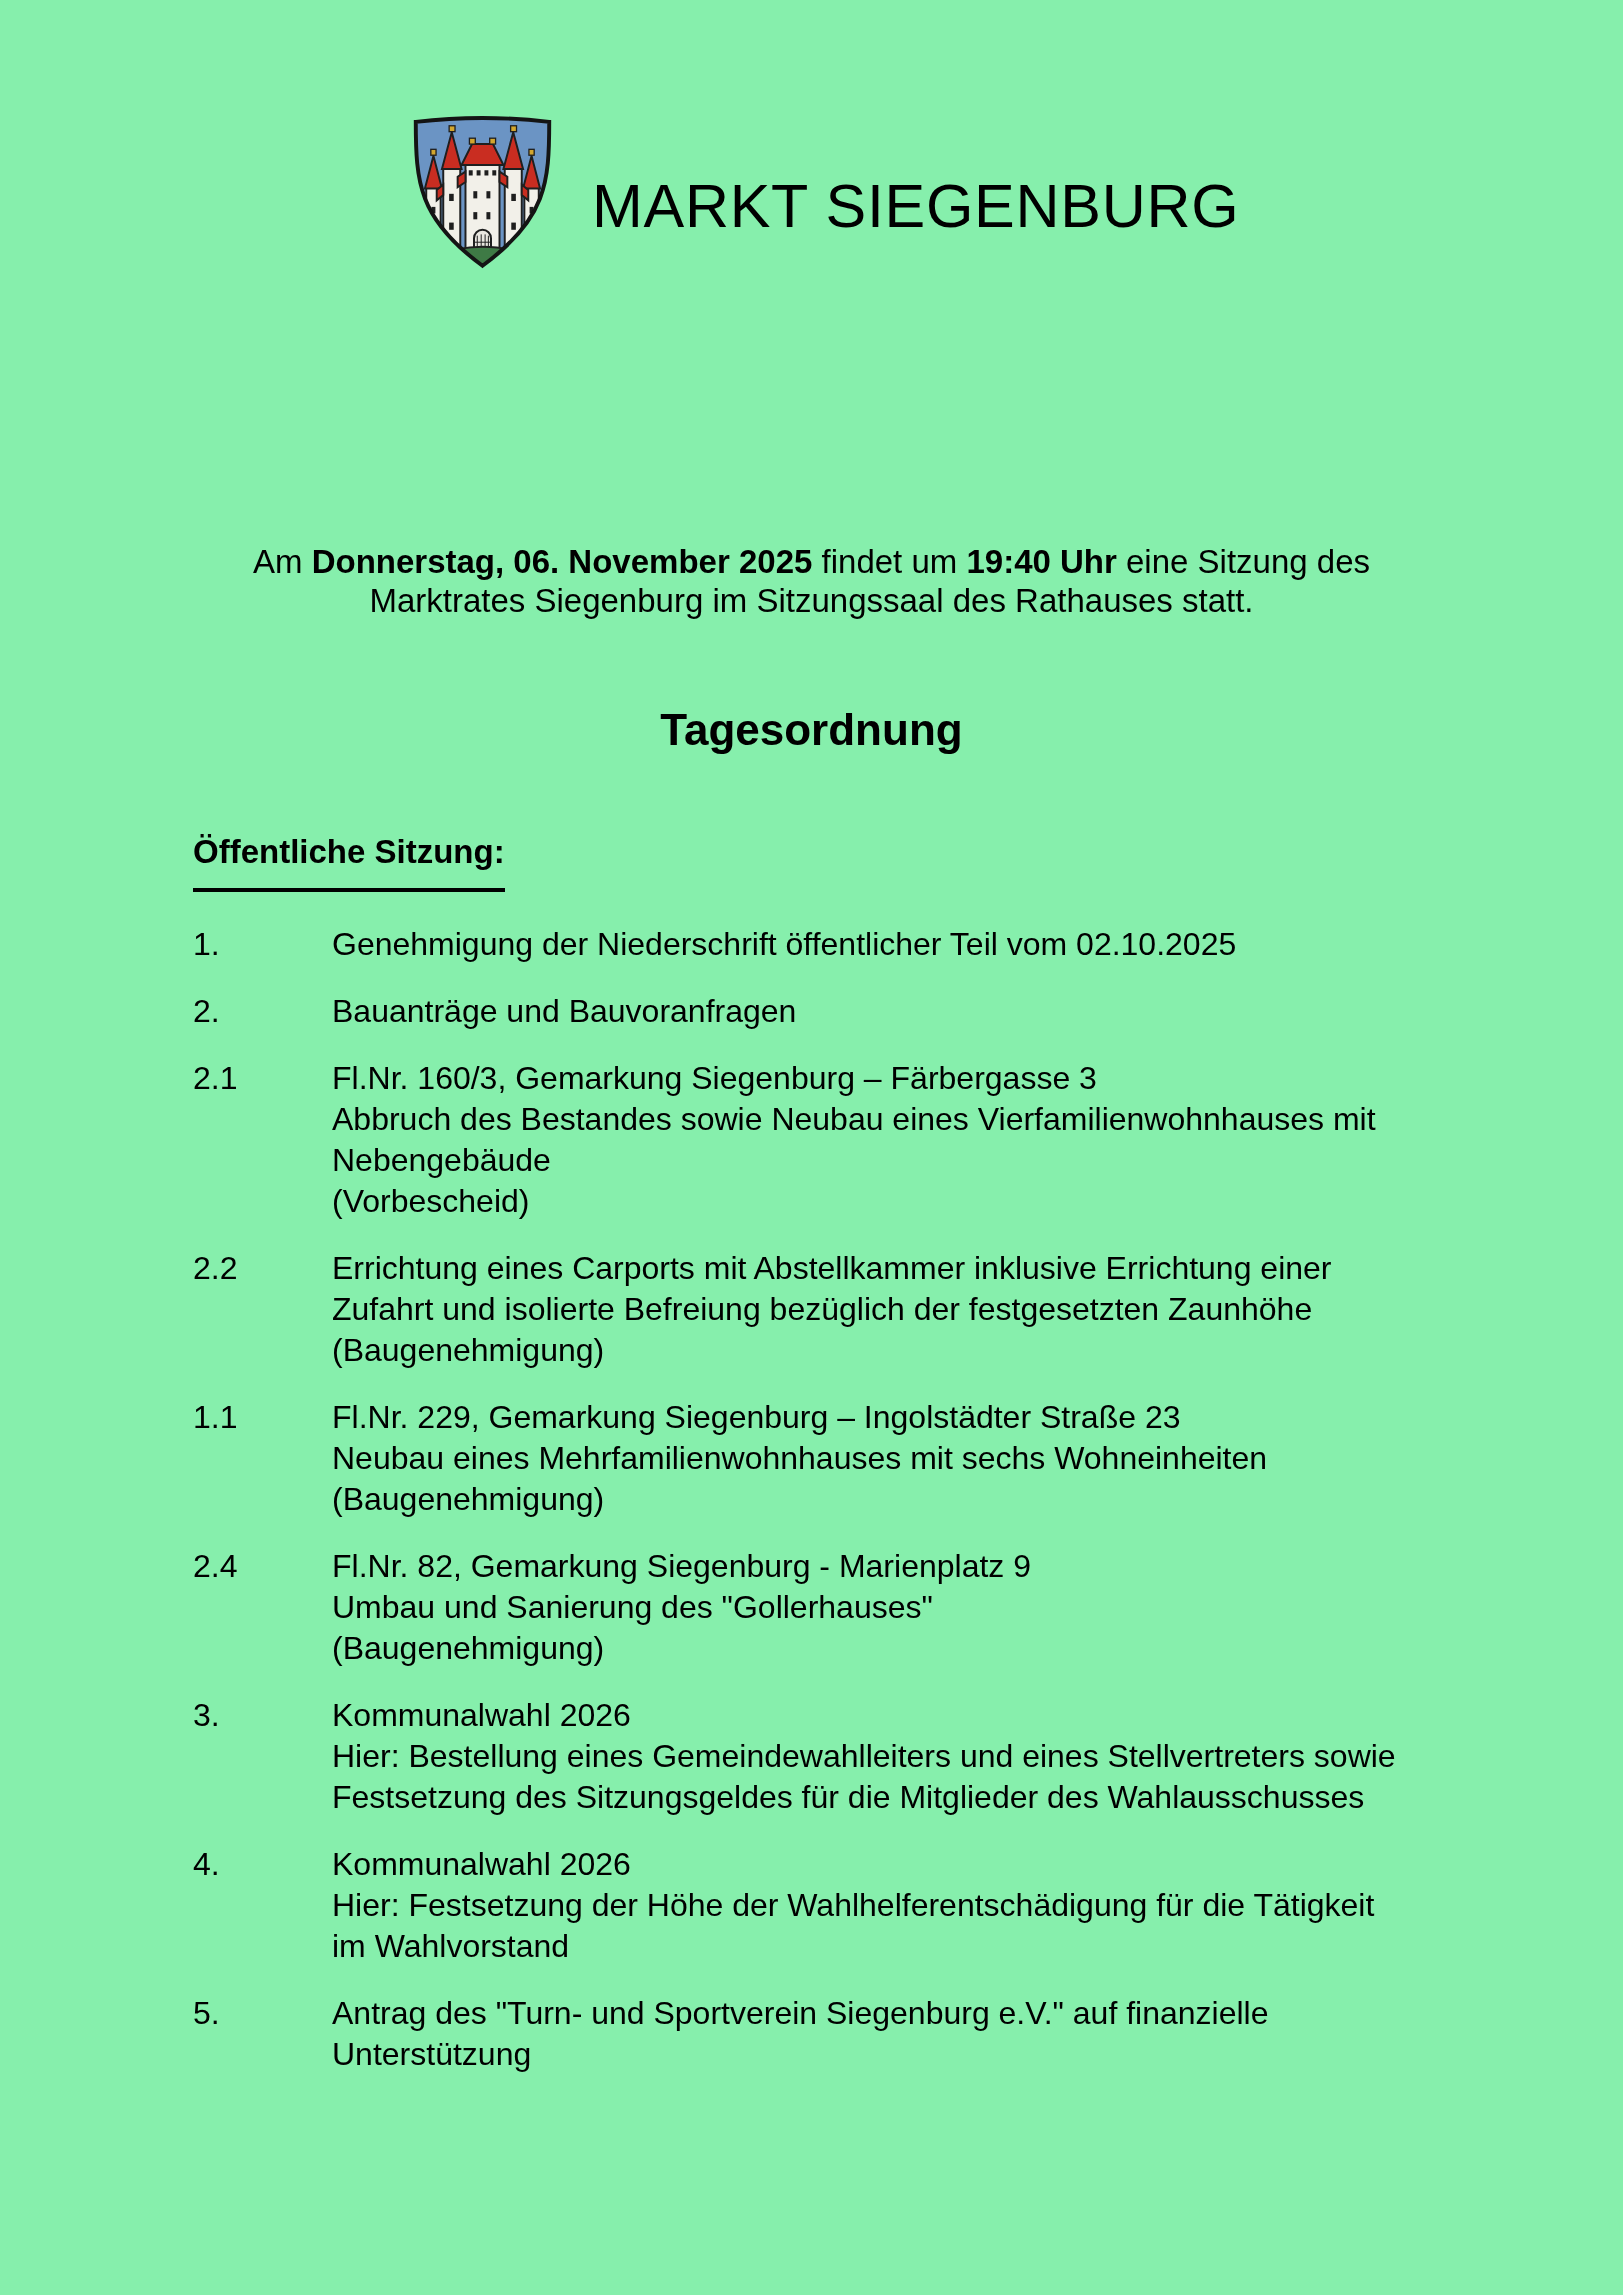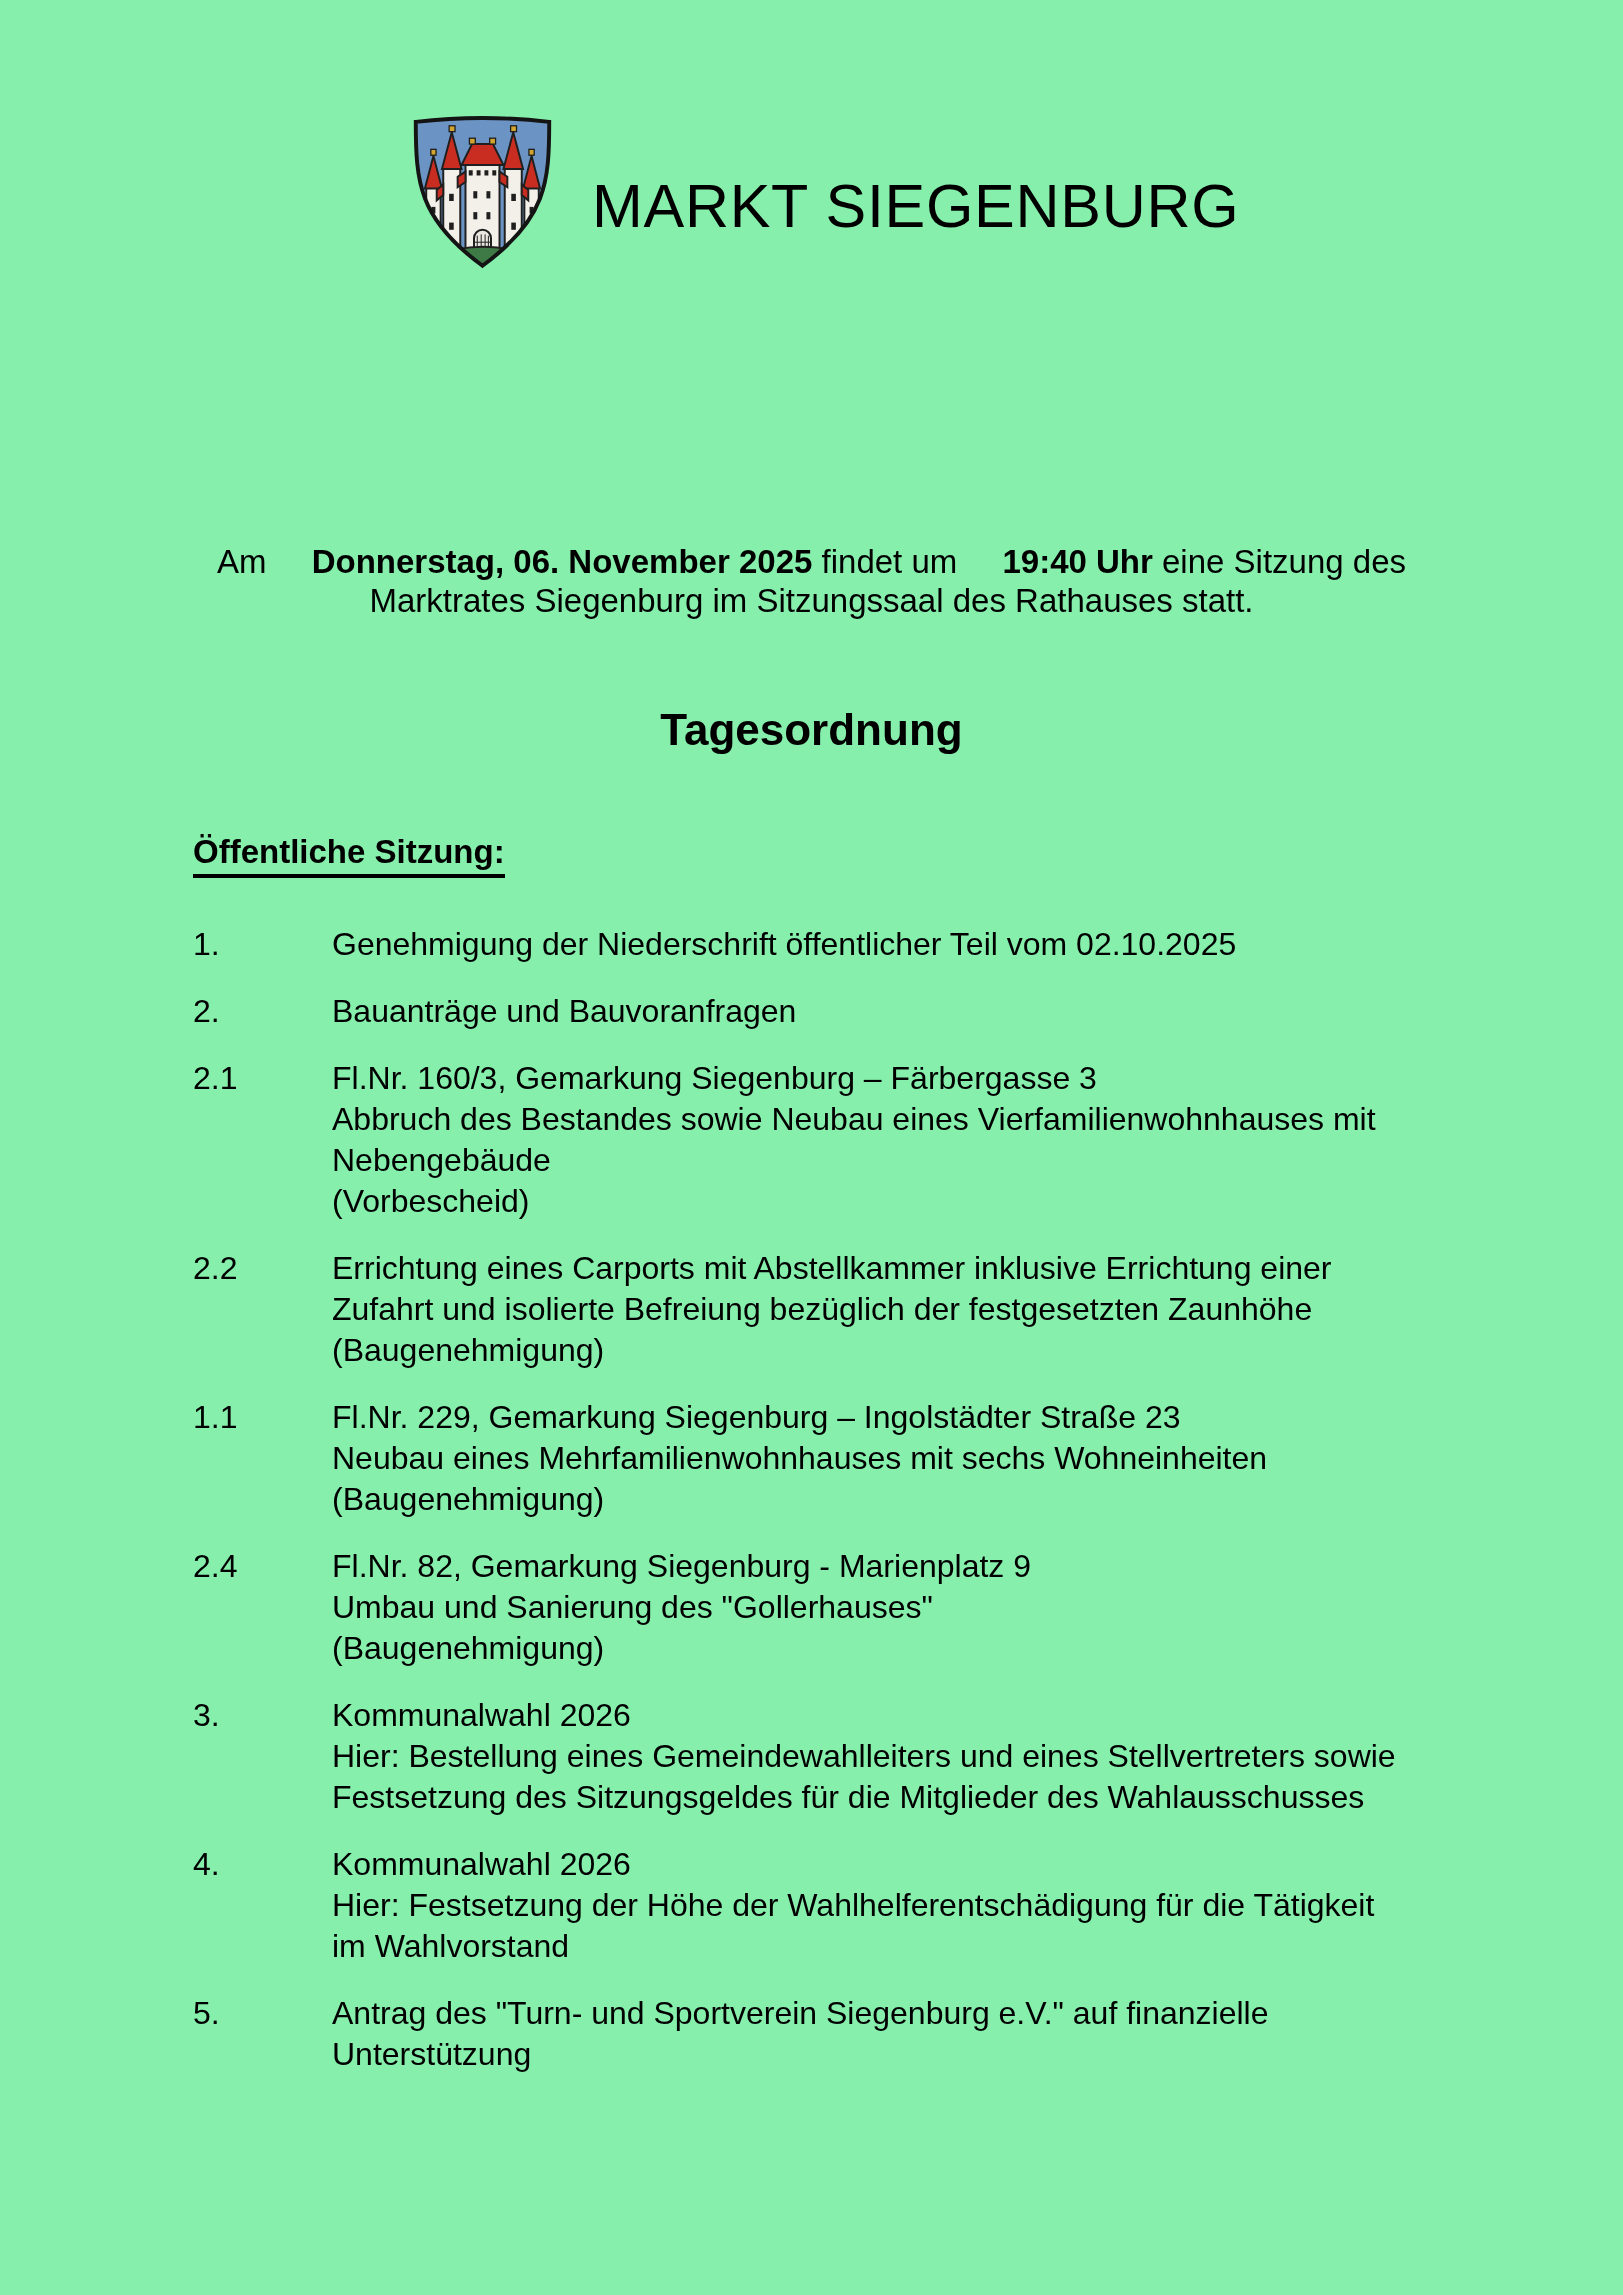--- a/index.html
+++ b/index.html
@@ -26,35 +26,35 @@
   .doc-title .u {
     display: inline-block;
     border-bottom: 5.9px solid #000;
     padding: 0 5.2px 7.9px 5.2px;
   }
 
   .intro {
     position: absolute; left: 0; top: 542px; width: 100%;
     text-align: center; font-size: 33px; line-height: 39px;
   }
-  .intro b { font-weight: 700; margin-left: 36px; }
+  .intro b { font-weight: 700; }
 
   .agenda-title {
     position: absolute; left: 0; top: 705px; width: 100%;
     text-align: center; font-size: 44px; font-weight: 700;
   }
 
   .section-heading {
     position: absolute; left: 193px; top: 833px;
     font-size: 33px; font-weight: 700;
   }
   .section-heading .u {
     display: inline-block;
     border-bottom: 4.6px solid #000;
-    padding-bottom: 3px;
+    padding-bottom: 17px;
   }
 
   .agenda-list {
     position: absolute; left: 193px; top: 924px; width: 1374px;
     font-size: 32px; line-height: 41px;
   }
   .agenda-item { display: flex; margin-bottom: 26px; }
   .agenda-item .num { width: 139px; flex: 0 0 139px; }
   .agenda-item .lines { flex: 1 1 auto; }
   .agenda-item .line { white-space: nowrap; }

